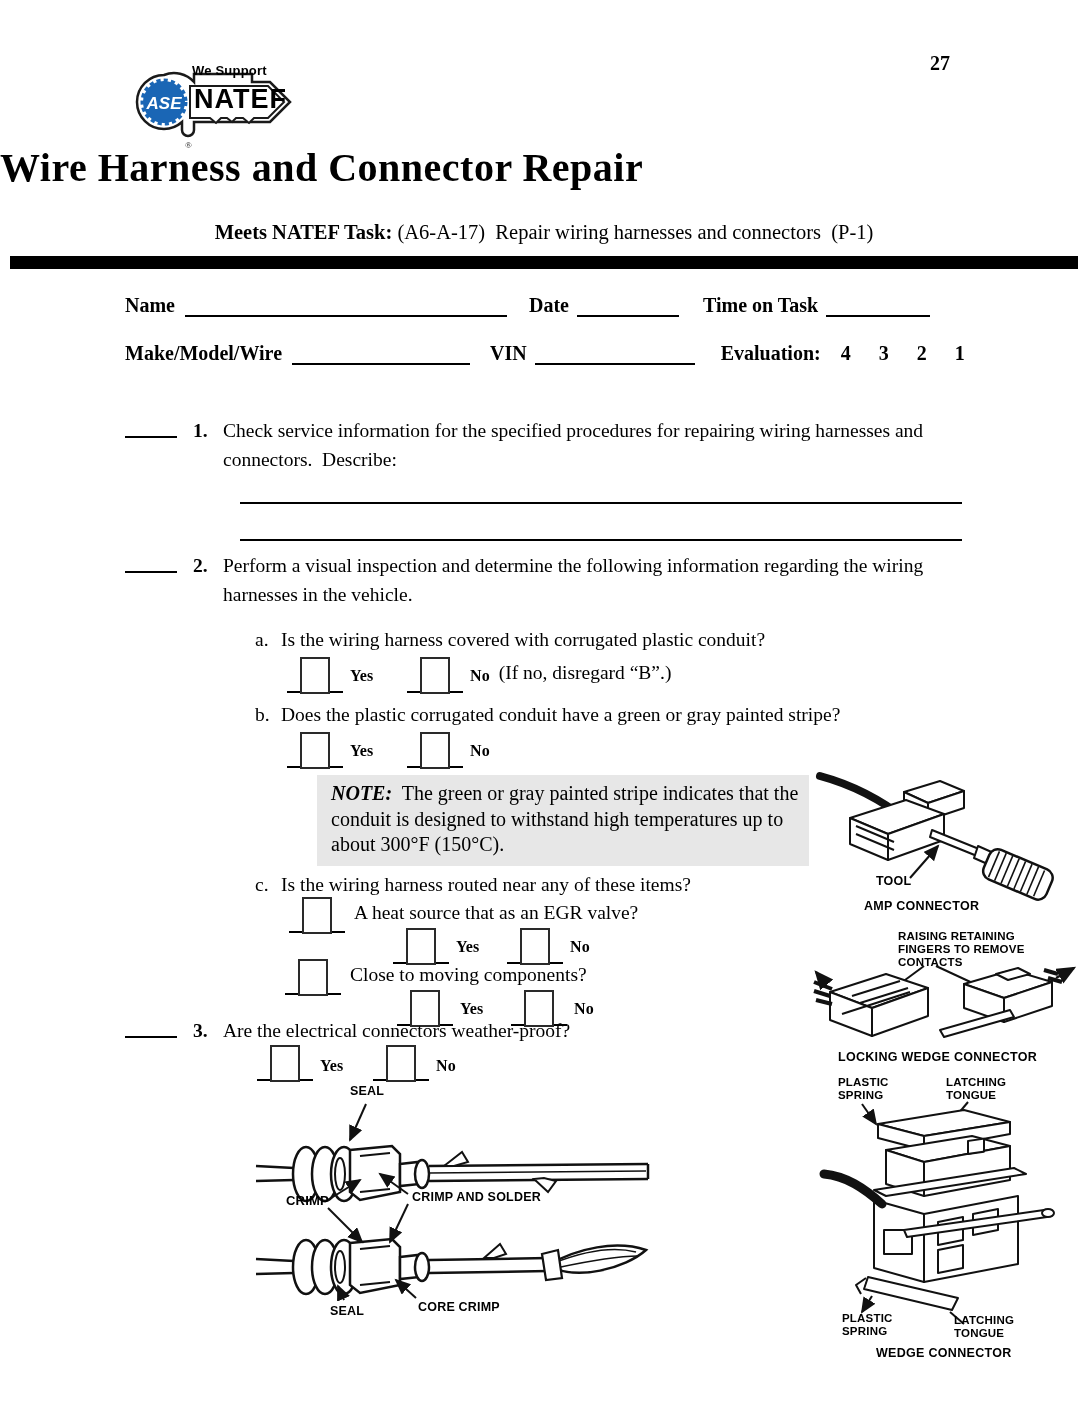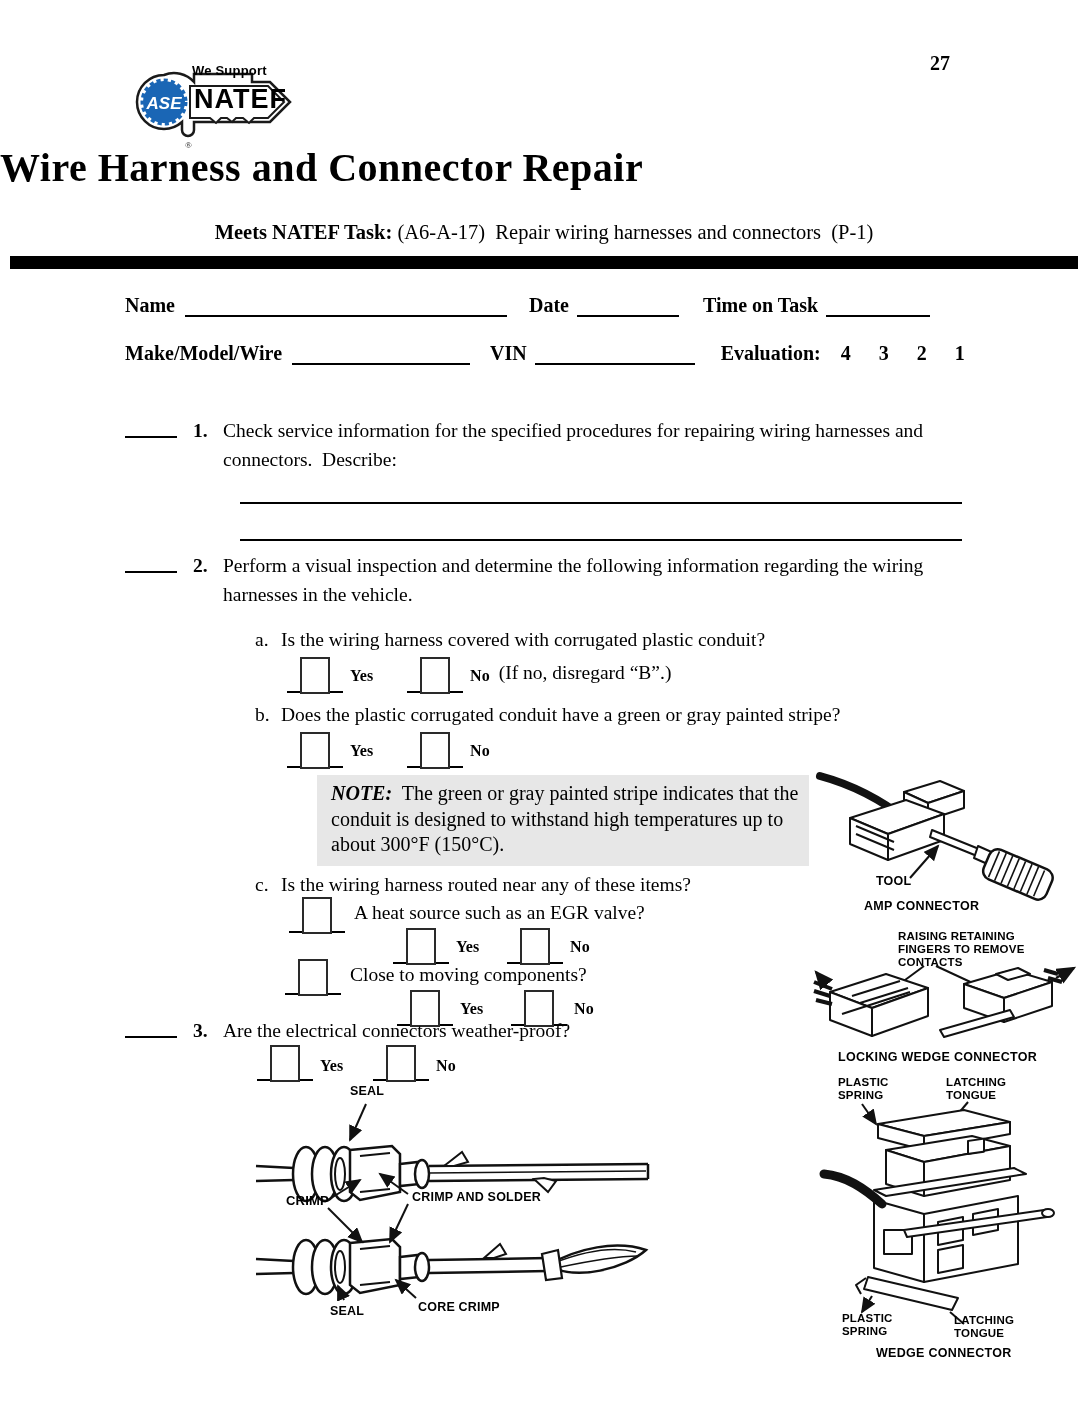--- a/index.html
+++ b/index.html
@@ -164,21 +164,21 @@
   </div>
 
   <div class="abs q" style="left:255px;top:871px;">
     <div><span class="qletter" data-bind="questions.qc.letter">c.</span><span data-bind="questions.qc.text">Is the wiring harness routed near any of these items?</span></div>
     <div class="cbrow" style="margin-left:34px;margin-top:-2px;">
       <span class="cb">
           <i class="dash"></i>
           <i class="box"></i>
           <i class="dash"></i>
         </span>
-      <span class="cbtext" data-bind="questions.qc.sub1">A heat source such as an EGR valve?</span>
+      <span class="cbtext" data-bind="questions.qc.sub1">A heat source that as an EGR valve?</span>
     </div>
     <div class="cbrow" style="margin-left:138px;margin-top:-6px;">
       <span class="cb">
           <i class="dash"></i>
           <i class="box"></i>
           <i class="dash"></i>
         </span>
       <span class="cblabel" data-bind="questions.qc.yes1">Yes</span>
       <span class="cbgap" style="width:28px;"></span>
       <span class="cb">

